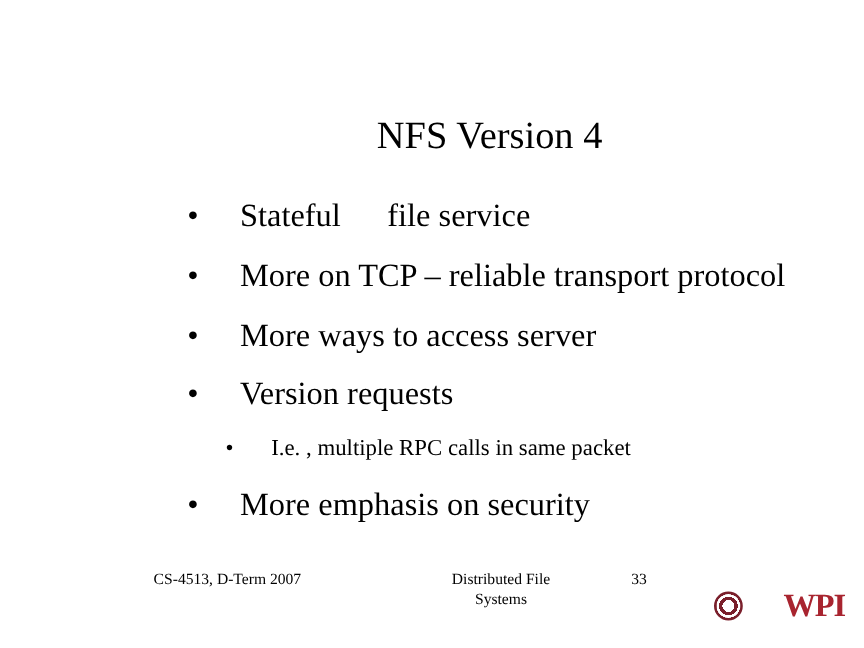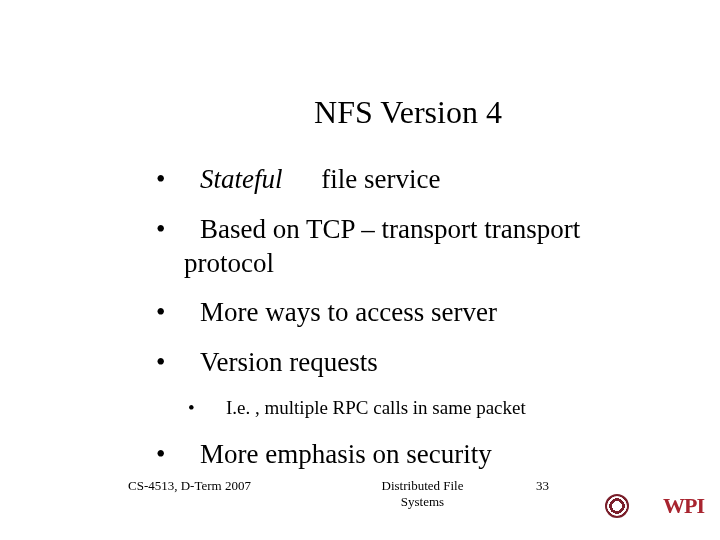--- a/index.html
+++ b/index.html
@@ -6,38 +6,38 @@
   html, body { width: 720px; height: 540px; background: #fff; font-family: "Times New Roman", Times, serif; color: #000; }
   .slide { width: 720px; height: 540px; position: relative; padding: 30px 48px 0 48px; }
   .title { text-align: center; font-size: 32px; font-weight: normal; margin-bottom: 32px; }
   .body { font-size: 27px; line-height: 1.25; }
   ul.top { list-style: none; padding-left: 12px; }
   ul.top > li { padding-left: 28px; position: relative; margin-bottom: 2px; }
   ul.top > li::before { content: "•"; position: absolute; left: 0; top: 0; }
   ul.sub { list-style: none; padding-left: 60px; margin: 6px 0 18px 0; font-size: 19px; }
   ul.sub > li { padding-left: 22px; position: relative; }
   ul.sub > li::before { content: "•"; position: absolute; left: 0; top: 0; }
-  .italic { font-style: italic; }
+  .italic { }
   .footer { position: absolute; bottom: 22px; left: 0; width: 720px; font-size: 13px; padding: 0 48px; display: flex; }
   .footer-left { flex: 0 0 200px; }
   .footer-center { flex: 1; text-align: center; }
   .footer-num { flex: 0 0 40px; text-align: right; padding-right: 8px; }
   .logo-wrap { flex: 0 0 84px; display: flex; align-items: center; justify-content: flex-end; gap: 2px; }
   .seal { width: 24px; height: 24px; border-radius: 50%; border: 2px solid #7a1f2b; background: radial-gradient(circle at 50% 50%, #fff 0 35%, #7a1f2b 35% 55%, #fff 55% 70%, #7a1f2b 70% 100%); flex-shrink: 0; }
-  .wpi { font-family: Georgia, "Times New Roman", serif; font-weight: bold; color: #a8242f; font-size: 22px; letter-spacing: -1px; line-height: 1; }
+  .wpi { font-family: Georgia, "Times New Roman", serif; font-weight: bold; color: #a8242f; font-size: 27px; letter-spacing: -1px; line-height: 1; }
 </style>
 </head>
 <body>
 
 <div class="slide">
   <div class="title">NFS Version 4</div>
   <div class="body">
     <ul class="top">
       <li><span class="italic">Stateful</span><span> file service</span></li>
-      <li><span>Based on TCP – transport transport protocol</span></li>
+      <li><span>More on TCP – reliable transport protocol</span></li>
       <li><span>More ways to access server</span></li>
       <li><span>Version requests</span></li>
     </ul>
     <ul class="sub">
       <li><span>I.e. , multiple RPC calls in same packet</span></li>
     </ul>
     <ul class="top">
       <li><span>More emphasis on security</span></li>
     </ul>
   </div>

